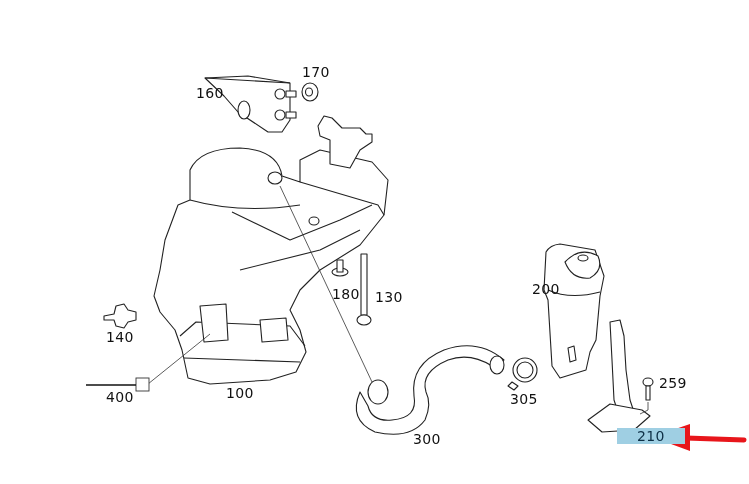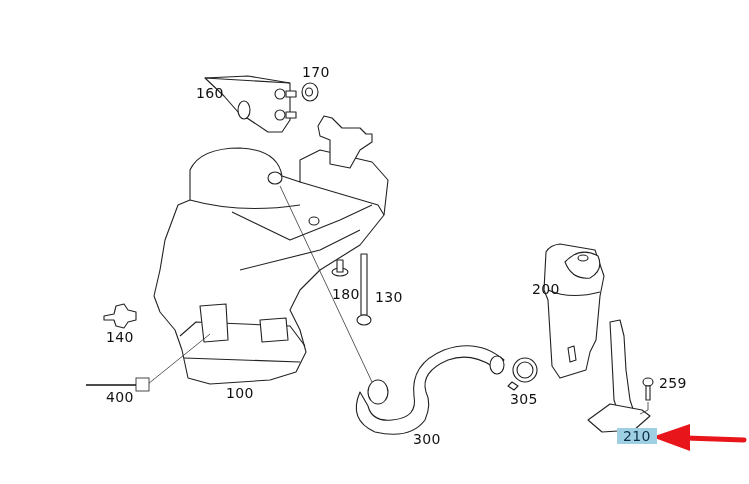--- a/index.html
+++ b/index.html
@@ -1,19 +1,19 @@
 <!DOCTYPE html>
 <html><head>
   <meta charset="utf-8">
   <style>
     html, body { margin: 0; padding: 0; background: #ffffff; }
     body { width: 749px; height: 484px; position: relative; overflow: hidden; font-family: "DejaVu Sans", sans-serif; }
     #diagram { position: absolute; left: 0; top: 0; width: 749px; height: 484px; }
     .lbl { position: absolute; font-size: 14px; color: #111; line-height: 16px; white-space: nowrap; letter-spacing: 0.3px; }
-    .lbl.hl { background: #9fcfe3; color: #0d2f45; padding: 0 6px; }
+    .lbl.hl { background: #9fcfe3; color: #0d2f45; padding: 0 20px; }
     svg .ln { fill: #fff; stroke: #222; stroke-width: 1.1; stroke-linejoin: round; stroke-linecap: round; }
     svg .thin { fill: none; stroke: #333; stroke-width: 0.8; }
     svg .nofill { fill: none; stroke: #222; stroke-width: 1.1; stroke-linejoin: round; }
   </style>
 </head>
 <body>
 
 <svg id="diagram" viewBox="0 0 749 484" xmlns="http://www.w3.org/2000/svg">
 
   <g>

